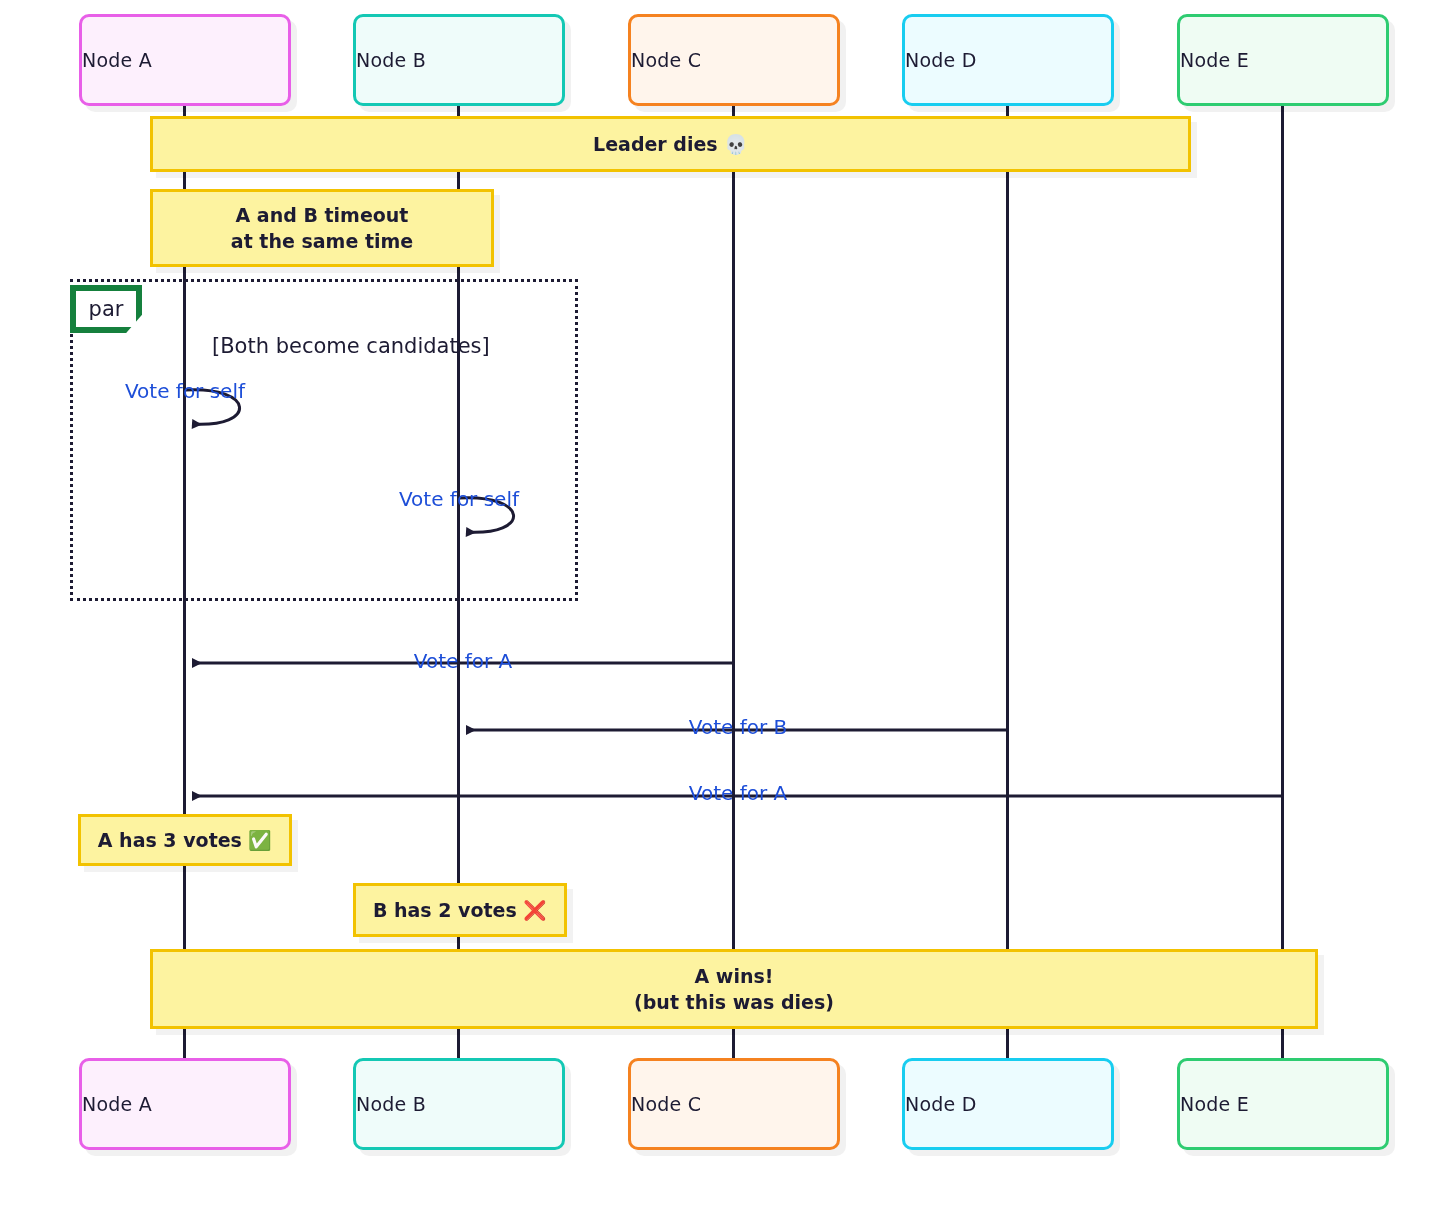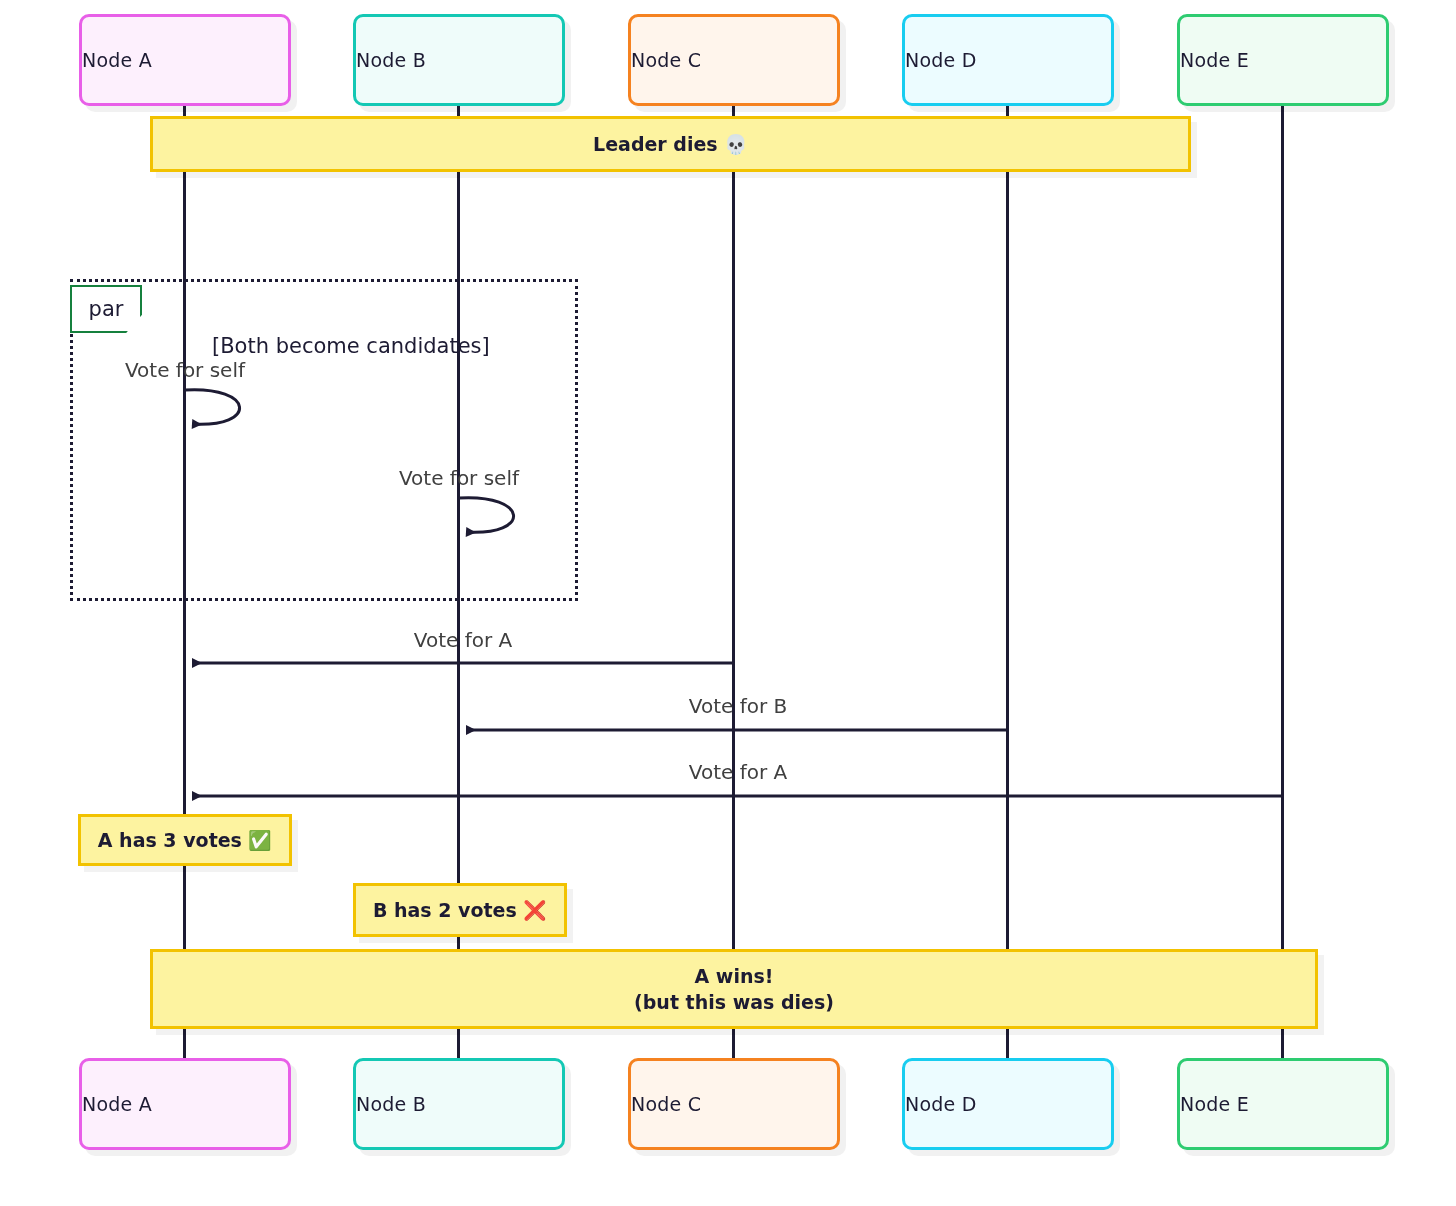--- a/index.html
+++ b/index.html
@@ -35,36 +35,36 @@
     z-index:5;text-align:center;
   }
 
   
   .fragment{
     position:absolute;box-sizing:border-box;
     border:3px dotted #1d1b33;z-index:2;background:transparent;
   }
   .frag-label{
     position:absolute;box-sizing:border-box;
-    background:#ffffff;border:2px solid #15803d;
+    background:#ffffff;border:6px solid #15803d;
     display:flex;align-items:center;justify-content:center;
     font-size:21px;color:#1d1b33;z-index:4;
     clip-path:polygon(0 0,100% 0,100% 62%,78% 100%,0 100%);
     box-shadow:5px 5px 0 rgba(0,0,0,.06);
   }
   .frag-cond{
     position:absolute;font-size:21px;color:#1d1b33;z-index:4;
     white-space:nowrap;
     margin-top:48px;
   }
 
   
   .msg-label{
-    position:absolute;font-size:20px;color:#404040;z-index:4;
-    white-space:nowrap;text-align:center;
+    position:absolute;font-size:20px;color:#1d4ed8;z-index:4;
+    white-space:nowrap;text-align:center;margin-top:21px;
   }
   svg.arrows{position:absolute;left:0;top:0;width:1456px;height:1206px;z-index:3;overflow:visible;}
 </style>
 </head>
 <body>
 
 <div id="stage">
 
   <div class="lifeline" style="left:183px;top:104px;height:956px;"></div>
   <div class="lifeline" style="left:457px;top:104px;height:956px;"></div>
@@ -85,20 +85,24 @@
     <span>Node D</span>
   </div>
   <div class="actor" style="left:1177px;top:14px;width:212px;height:92px;border-color:#2ecc71;background:#effcf3;">
     <span>Node E</span>
   </div>
 
   <div class="note" style="left:150px;top:116px;width:1041px;height:56px;">
     <div>Leader dies 💀</div>
   </div>
 
+  <div class="note" style="left:150px;top:189px;width:344px;height:78px;">
+    <div>A and B timeout</div>
+    <div>at the same time</div>
+  </div>
 
   <div class="fragment" style="left:70px;top:279px;width:508px;height:322px;"></div>
   <div class="frag-label" style="left:70px;top:285px;width:72px;height:48px;">
     <span>par</span>
   </div>
   <div class="frag-cond" style="left:212px;top:286px;">[Both become candidates]</div>
 
   <div class="msg-label" style="left:117px;top:358px;width:136px;">Vote for self</div>
   <div class="msg-label" style="left:391px;top:466px;width:136px;">Vote for self</div>
   <div class="msg-label" style="left:403px;top:628px;width:120px;">Vote for A</div>

